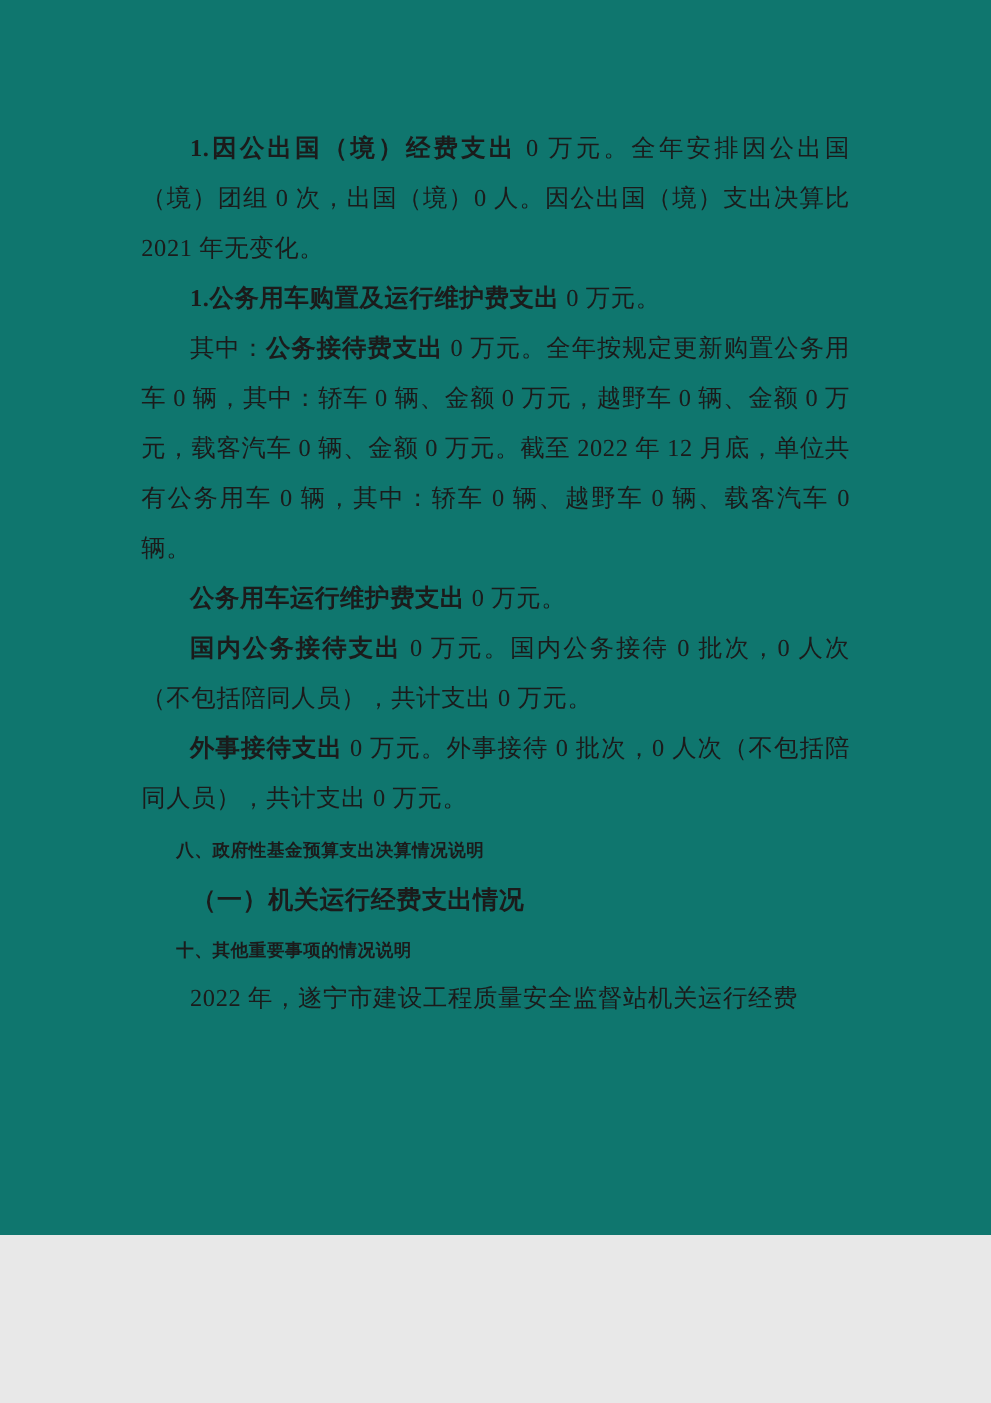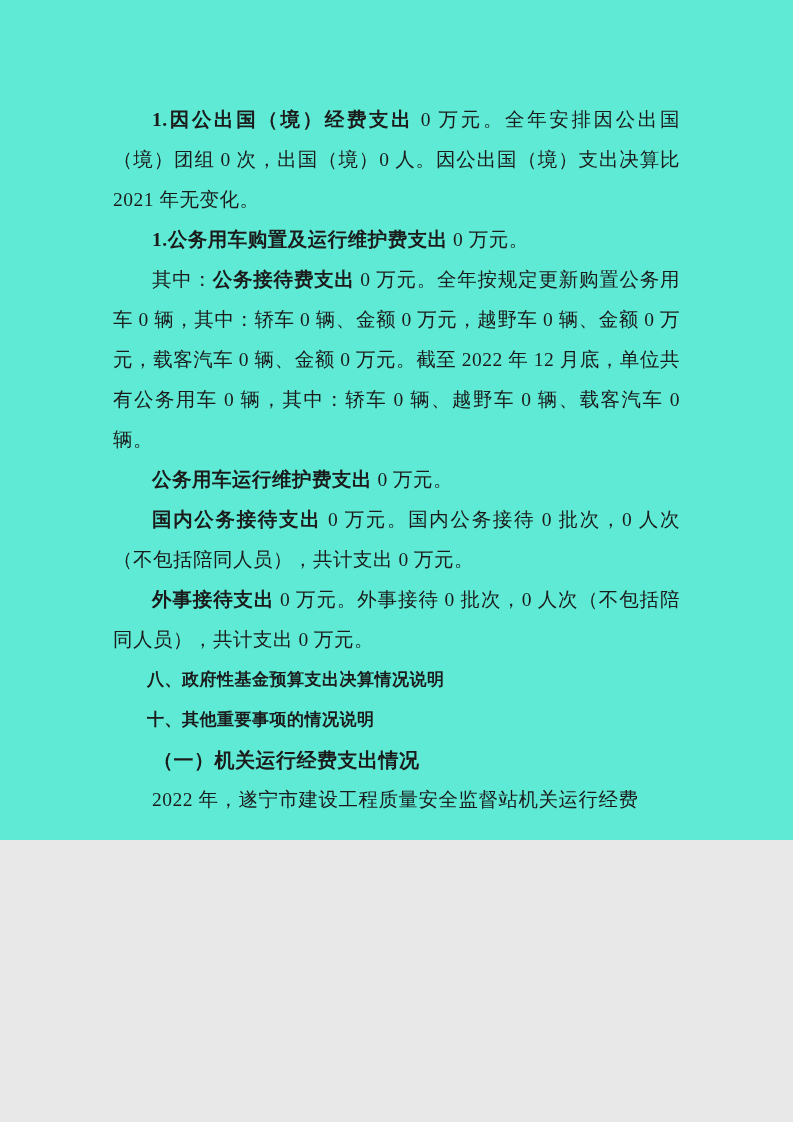--- a/index.html
+++ b/index.html
@@ -3,23 +3,23 @@
 <meta charset="utf-8">
 <style>
   html, body {
     margin: 0;
     padding: 0;
     background: #e8e8e8;
   }
   .page {
     position: relative;
     width: 793px;
-    height: 840px;
+    height: 988px;
     margin: 0 auto;
-    background: #5eead4;
+    background: #0f766e;
     overflow: hidden;
   }
   .doc-body {
     position: absolute;
     left: 113px;
     top: 100px;
     width: 567px;
   }
   .para {
     margin: 0;
@@ -33,21 +33,21 @@
   .para.body {
     font-family: "Liberation Serif", "DejaVu Serif", serif;
     font-weight: normal;
   }
   .para.body .bold {
     font-weight: bold;
   }
   .para.heading1 {
     font-family: "Liberation Sans", "DejaVu Sans", sans-serif;
     font-weight: bold;
-    font-size: 17px;
+    font-size: 14px;
   }
   .para.heading2 {
     font-family: "Liberation Serif", "DejaVu Serif", serif;
     font-weight: bold;
     font-size: 20px;
   }
   .page-number {
     position: absolute;
     top: 1023px;
     left: 0;
@@ -64,18 +64,18 @@
 
 <div class="page">
   <div class="doc-body">
       <p class="para body"><span class="bold">1.因公出国（境）经费支出</span><span> 0 万元。全年安排因公出国（境）团组 0 次，出国（境）0 人。因公出国（境）支出决算比 2021 年无变化。</span></p>
       <p class="para body"><span class="bold">1.公务用车购置及运行维护费支出</span><span> 0 万元。</span></p>
       <p class="para body"><span>其中：</span><span class="bold">公务接待费支出</span><span> 0 万元。全年按规定更新购置公务用车 0 辆，其中：轿车 0 辆、金额 0 万元，越野车 0 辆、金额 0 万元，载客汽车 0 辆、金额 0 万元。截至 2022 年 12 月底，单位共有公务用车 0 辆，其中：轿车 0 辆、越野车 0 辆、载客汽车 0 辆。</span></p>
       <p class="para body"><span class="bold">公务用车运行维护费支出</span><span> 0 万元。</span></p>
       <p class="para body"><span class="bold">国内公务接待支出</span><span> 0 万元。国内公务接待 0 批次，0 人次（不包括陪同人员），共计支出 0 万元。</span></p>
       <p class="para body"><span class="bold">外事接待支出</span><span> 0 万元。外事接待 0 批次，0 人次（不包括陪同人员），共计支出 0 万元。</span></p>
       <p class="para heading1"><span class="bold">八、政府性基金预算支出决算情况说明</span></p>
+      <p class="para heading2"><span class="bold">（一）机关运行经费支出情况</span></p>
       <p class="para heading1"><span class="bold">十、其他重要事项的情况说明</span></p>
-      <p class="para heading2"><span class="bold">（一）机关运行经费支出情况</span></p>
       <p class="para body"><span>2022 年，遂宁市建设工程质量安全监督站机关运行经费</span></p>
     </div>
   <div class="page-number">8</div>
 </div>
 
 </body></html>

